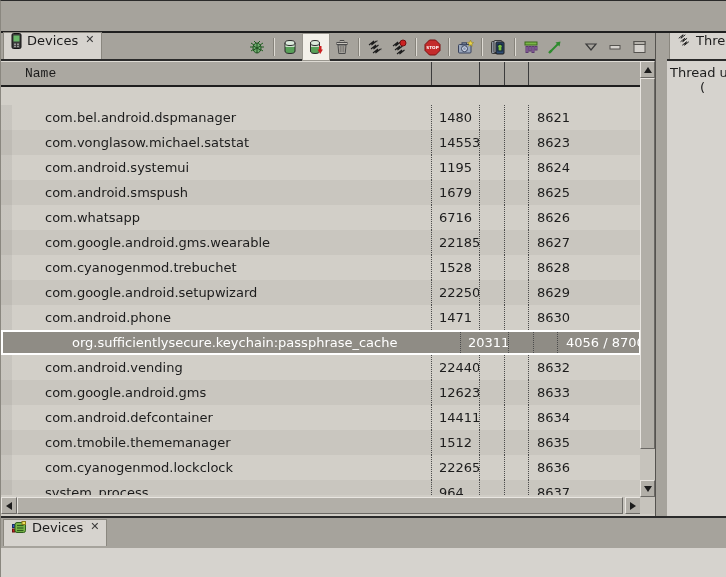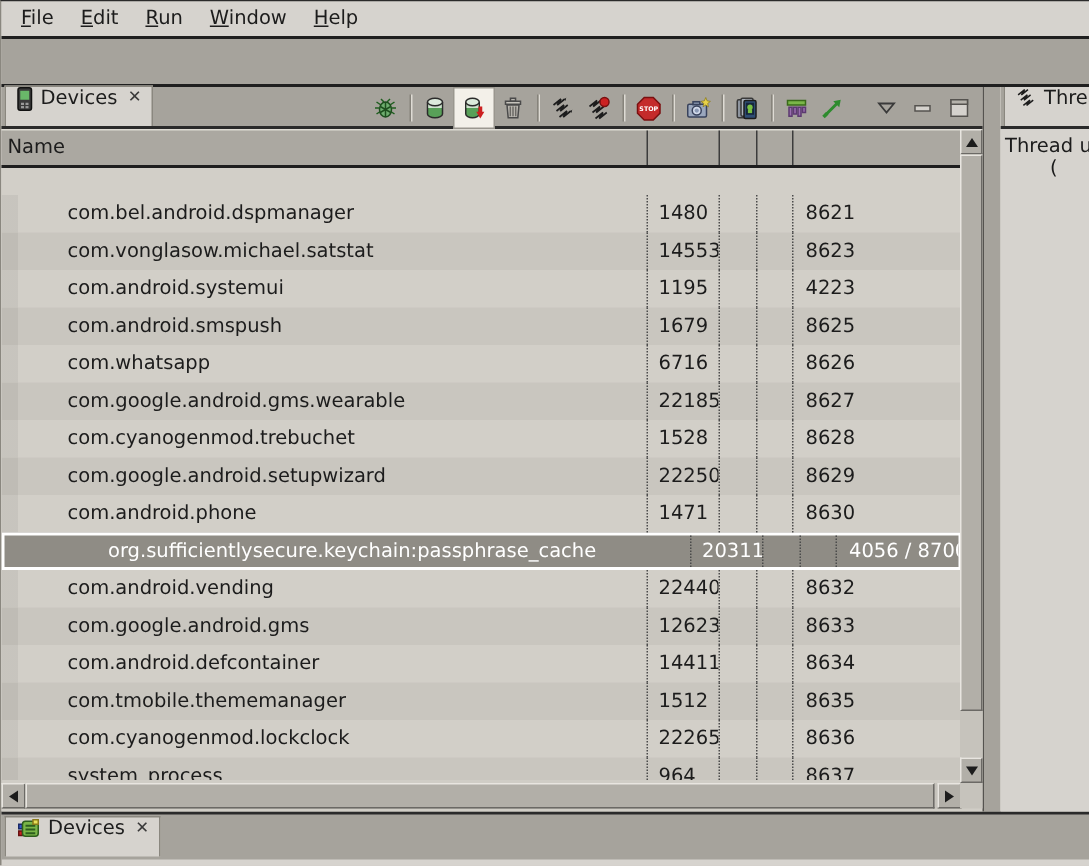--- a/index.html
+++ b/index.html
@@ -30,21 +30,21 @@
   .vtoolbar { position:absolute; right:4px; top:0; height:28px; display:flex; align-items:center; }
   .tbtn { width:24px; height:26px; display:flex; align-items:center; justify-content:center; }
   .tbtn.active { background:#f3f0e9; border:1px solid #9a978f; width:28px; height:28px; }
   .tsep { width:1px; height:18px; background:#86837b; box-shadow:1px 0 0 #dedbd4; margin:0 4px; }
   .tgap { width:12px; }
 
   
   .table { position:relative; height:436px; background:#d0cdc6; }
   .thead { height:26px; display:flex; background:#aba8a1; border-bottom:2px solid #1e1e1e; width:640px; border-top:1px solid #dedbd4; }
   .hcell { border-left:1px solid #3c3c3c; }
-  .hcell:first-child { border-left:none; padding-left:4px; line-height:23px; }
+  .hcell:first-child { border-left:none; padding-left:24px; line-height:23px;font-family:Liberation Mono, monospace; }
   .hcell:last-child { border-right:1px solid #3c3c3c; }
   .tbody { width:640px; height:408px; background:#d2cfc8; overflow:hidden; padding-top:18px; }
   .trow { height:25px; display:flex; background-image:linear-gradient(to right, rgba(0,0,0,0.05) 0 11px, rgba(0,0,0,0) 11px); }
   .trow.odd  { background-color:#d2cfc8; }
   .trow.even { background-color:#c9c6bf; }
   .c { line-height:25px; overflow:hidden; white-space:nowrap; }
   .c.name { padding-left:44px; }
   .c.pid  { padding-left:7px; }
   .c.port { padding-left:8px; }
   .c.pid,.c.m1,.c.m2,.c.port { border-left:1px dotted #4b4b4b; }
@@ -74,27 +74,20 @@
 
   
   .bottom-band { height:32px; background:#a6a39c; border-top:2px solid #2a2a2a; display:flex; align-items:flex-start; }
   .bottom-band .tab { height:27px; margin-top:1px; }
 </style>
 </head>
 <body>
 
 <div class="app">
 
-  <div class="menubar">
-      <span class="menu-item"><u>F</u>ile</span>
-      <span class="menu-item"><u>E</u>dit</span>
-      <span class="menu-item"><u>R</u>un</span>
-      <span class="menu-item"><u>W</u>indow</span>
-      <span class="menu-item"><u>H</u>elp</span>
-    </div>
 
   <div class="coolbar"></div>
 
   <div class="main">
 
     <div class="left-panel">
       <div class="tab-row">
         <div class="tab">
           <span>
             <svg width="11" height="16" viewBox="0 0 11 16">
@@ -266,21 +259,21 @@
               <div class="c pid w-pid">14553</div>
               <div class="c m1 w-m1"></div>
               <div class="c m2 w-m2"></div>
               <div class="c port w-port">8623</div>
             </div>
             <div class="trow odd">
               <div class="c name w-name">com.android.systemui</div>
               <div class="c pid w-pid">1195</div>
               <div class="c m1 w-m1"></div>
               <div class="c m2 w-m2"></div>
-              <div class="c port w-port">4223</div>
+              <div class="c port w-port">8624</div>
             </div>
             <div class="trow even">
               <div class="c name w-name">com.android.smspush</div>
               <div class="c pid w-pid">1679</div>
               <div class="c m1 w-m1"></div>
               <div class="c m2 w-m2"></div>
               <div class="c port w-port">8625</div>
             </div>
             <div class="trow odd">
               <div class="c name w-name">com.whatsapp</div>

